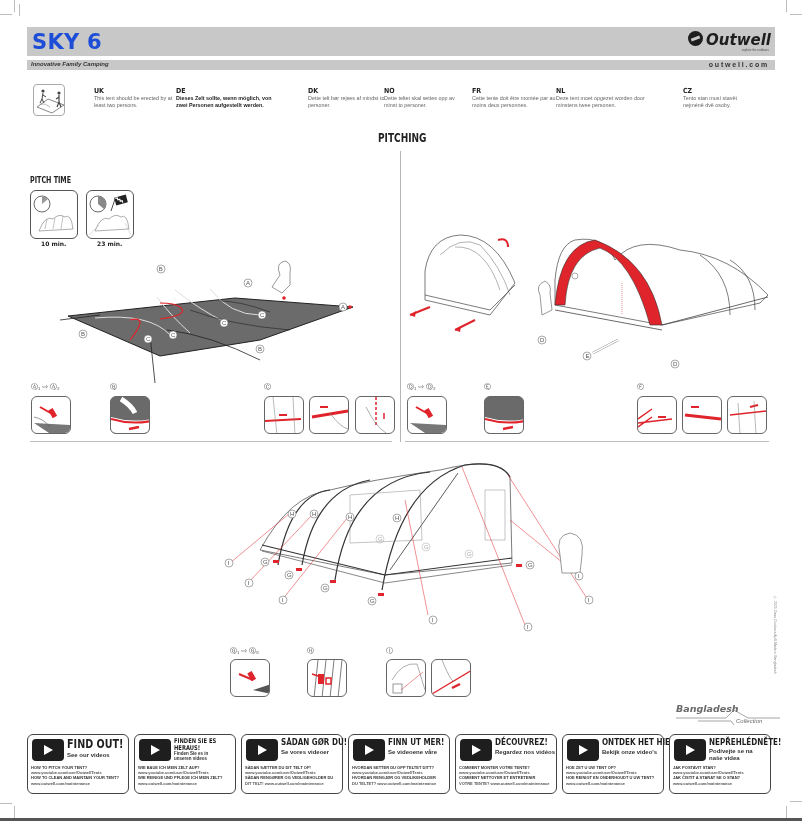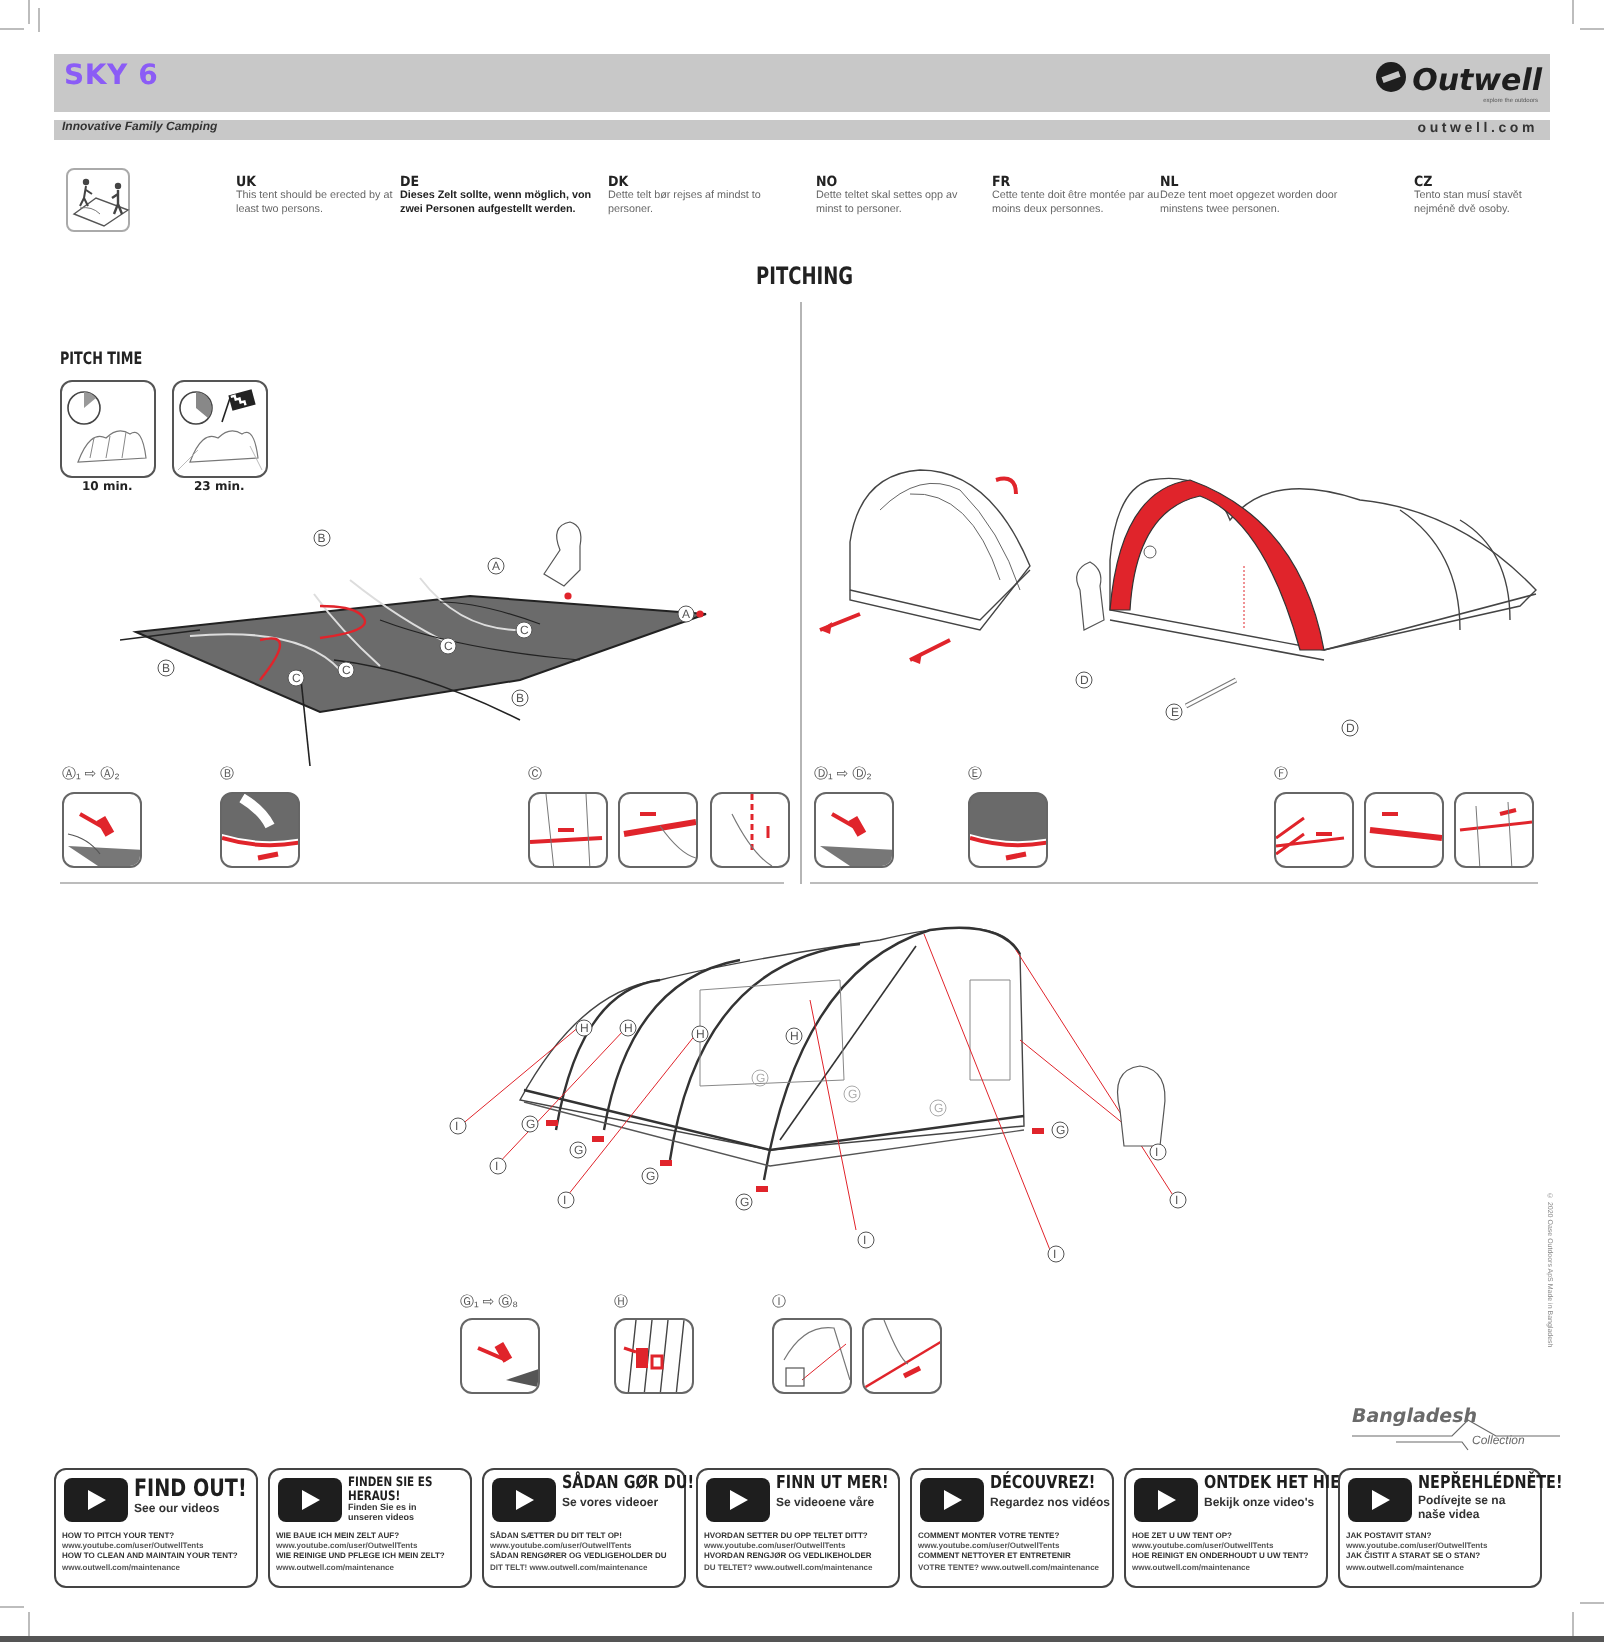--- a/index.html
+++ b/index.html
@@ -3,33 +3,33 @@
 <meta charset="utf-8">
 <style>
   * { box-sizing: border-box; margin: 0; padding: 0; }
   html, body { width: 802px; height: 821px; background: #ffffff; overflow: hidden; }
   body { position: relative; font-family: "Liberation Sans", sans-serif; color: #222; }
 
   .crop { position: absolute; background: #bdbdbd; }
 
   
   .hdr-bar { position: absolute; left: 27px; top: 27px; width: 748px; height: 29px; background: #c8c8c8; }
-  .hdr-title { position: absolute; left: 32px; top: 30px; font-family: "DejaVu Sans", sans-serif; font-weight: bold; font-size: 14px; color: #8b5cf6; letter-spacing: 0.3px; }
+  .hdr-title { position: absolute; left: 32px; top: 30px; font-family: "DejaVu Sans", sans-serif; font-weight: bold; font-size: 21px; color: #1d4ed8; letter-spacing: 0.3px; }
   .hdr-logo { position: absolute; right: 31px; top: 31px; display: flex; gap: 3px; }
   .logo-mark { width: 15px; height: 15px; border-radius: 50%; background: #1e1e1e; position: relative; }
   .logo-mark::after { content: ""; position: absolute; left: 3px; top: 6px; width: 9px; height: 3px; background: #c8c8c8; transform: rotate(-20deg); }
   .logo-text { font-family: "DejaVu Sans", sans-serif; font-weight: bold; font-style: italic; font-size: 15px; color: #1e1e1e; }
   .logo-tag { position: absolute; right: 33px; top: 48px; font-size: 3px; color: #555; }
   .sub-bar { position: absolute; left: 27px; top: 60px; width: 748px; height: 10px; background: #c8c8c8; }
   .sub-left { position: absolute; left: 31px; top: 61px; font-size: 6px; font-weight: bold; font-style: italic; color: #333; }
   .sub-right { position: absolute; right: 33px; top: 60.5px; font-size: 7px; font-weight: bold; letter-spacing: 1.8px; color: #333; }
 
   
   .warn-img { position: absolute; left: 33px; top: 84px; width: 32px; height: 32px; border: 1px solid #aaa; border-radius: 4px; background: #fff; }
-  .lang { position: absolute; top: 87px; width: 90px; margin-left: 24px; }
+  .lang { position: absolute; top: 87px; width: 90px; }
   .lang .code { font-family: "DejaVu Sans Condensed", "DejaVu Sans", sans-serif; font-weight: bold; font-size: 7px; color: #222; line-height: 8px; }
   .lang .txt { font-size: 5.4px; color: #666; line-height: 7px; }
   .lang.de .txt { color: #222; font-weight: bold; }
 
   .section-title { position: absolute; left: 378px; top: 131px; font-family: "DejaVu Sans", sans-serif; font-weight: bold; font-size: 12px; transform: scaleX(0.75); transform-origin: left; color: #222; }
   .vdiv { position: absolute; left: 400px; top: 151px; width: 1.3px; height: 291px; background: #b5b5b5; }
   .hdiv { position: absolute; top: 441px; height: 1px; background: #bcbcbc; }
 
   .pt-label { position: absolute; left: 30px; top: 175px; font-family: "DejaVu Sans", sans-serif; font-weight: bold; font-size: 8.5px; transform: scaleX(0.75); transform-origin: left; color: #222; }
   .pt-box { position: absolute; top: 190px; width: 48px; height: 49px; border: 1px solid #555; border-radius: 6px; background: #fff; }
@@ -94,21 +94,21 @@
   </svg>
 </div>
 <div class="lang" style="left:94px">
     <div class="code">UK</div>
     <div class="txt">This tent should be erected by at least two persons.</div>
   </div>
 <div class="lang de" style="left:176px;width:100px">
     <div class="code">DE</div>
     <div class="txt">Dieses Zelt sollte, wenn möglich, von zwei Personen aufgestellt werden.</div>
   </div>
-<div class="lang" style="left:280px;width:80px">
+<div class="lang" style="left:308px;width:80px">
     <div class="code">DK</div>
     <div class="txt">Dette telt bør rejses af mindst to personer.</div>
   </div>
 <div class="lang" style="left:384px;width:80px">
     <div class="code">NO</div>
     <div class="txt">Dette teltet skal settes opp av minst to personer.</div>
   </div>
 <div class="lang" style="left:472px;width:90px">
     <div class="code">FR</div>
     <div class="txt">Cette tente doit être montée par au moins deux personnes.</div>

